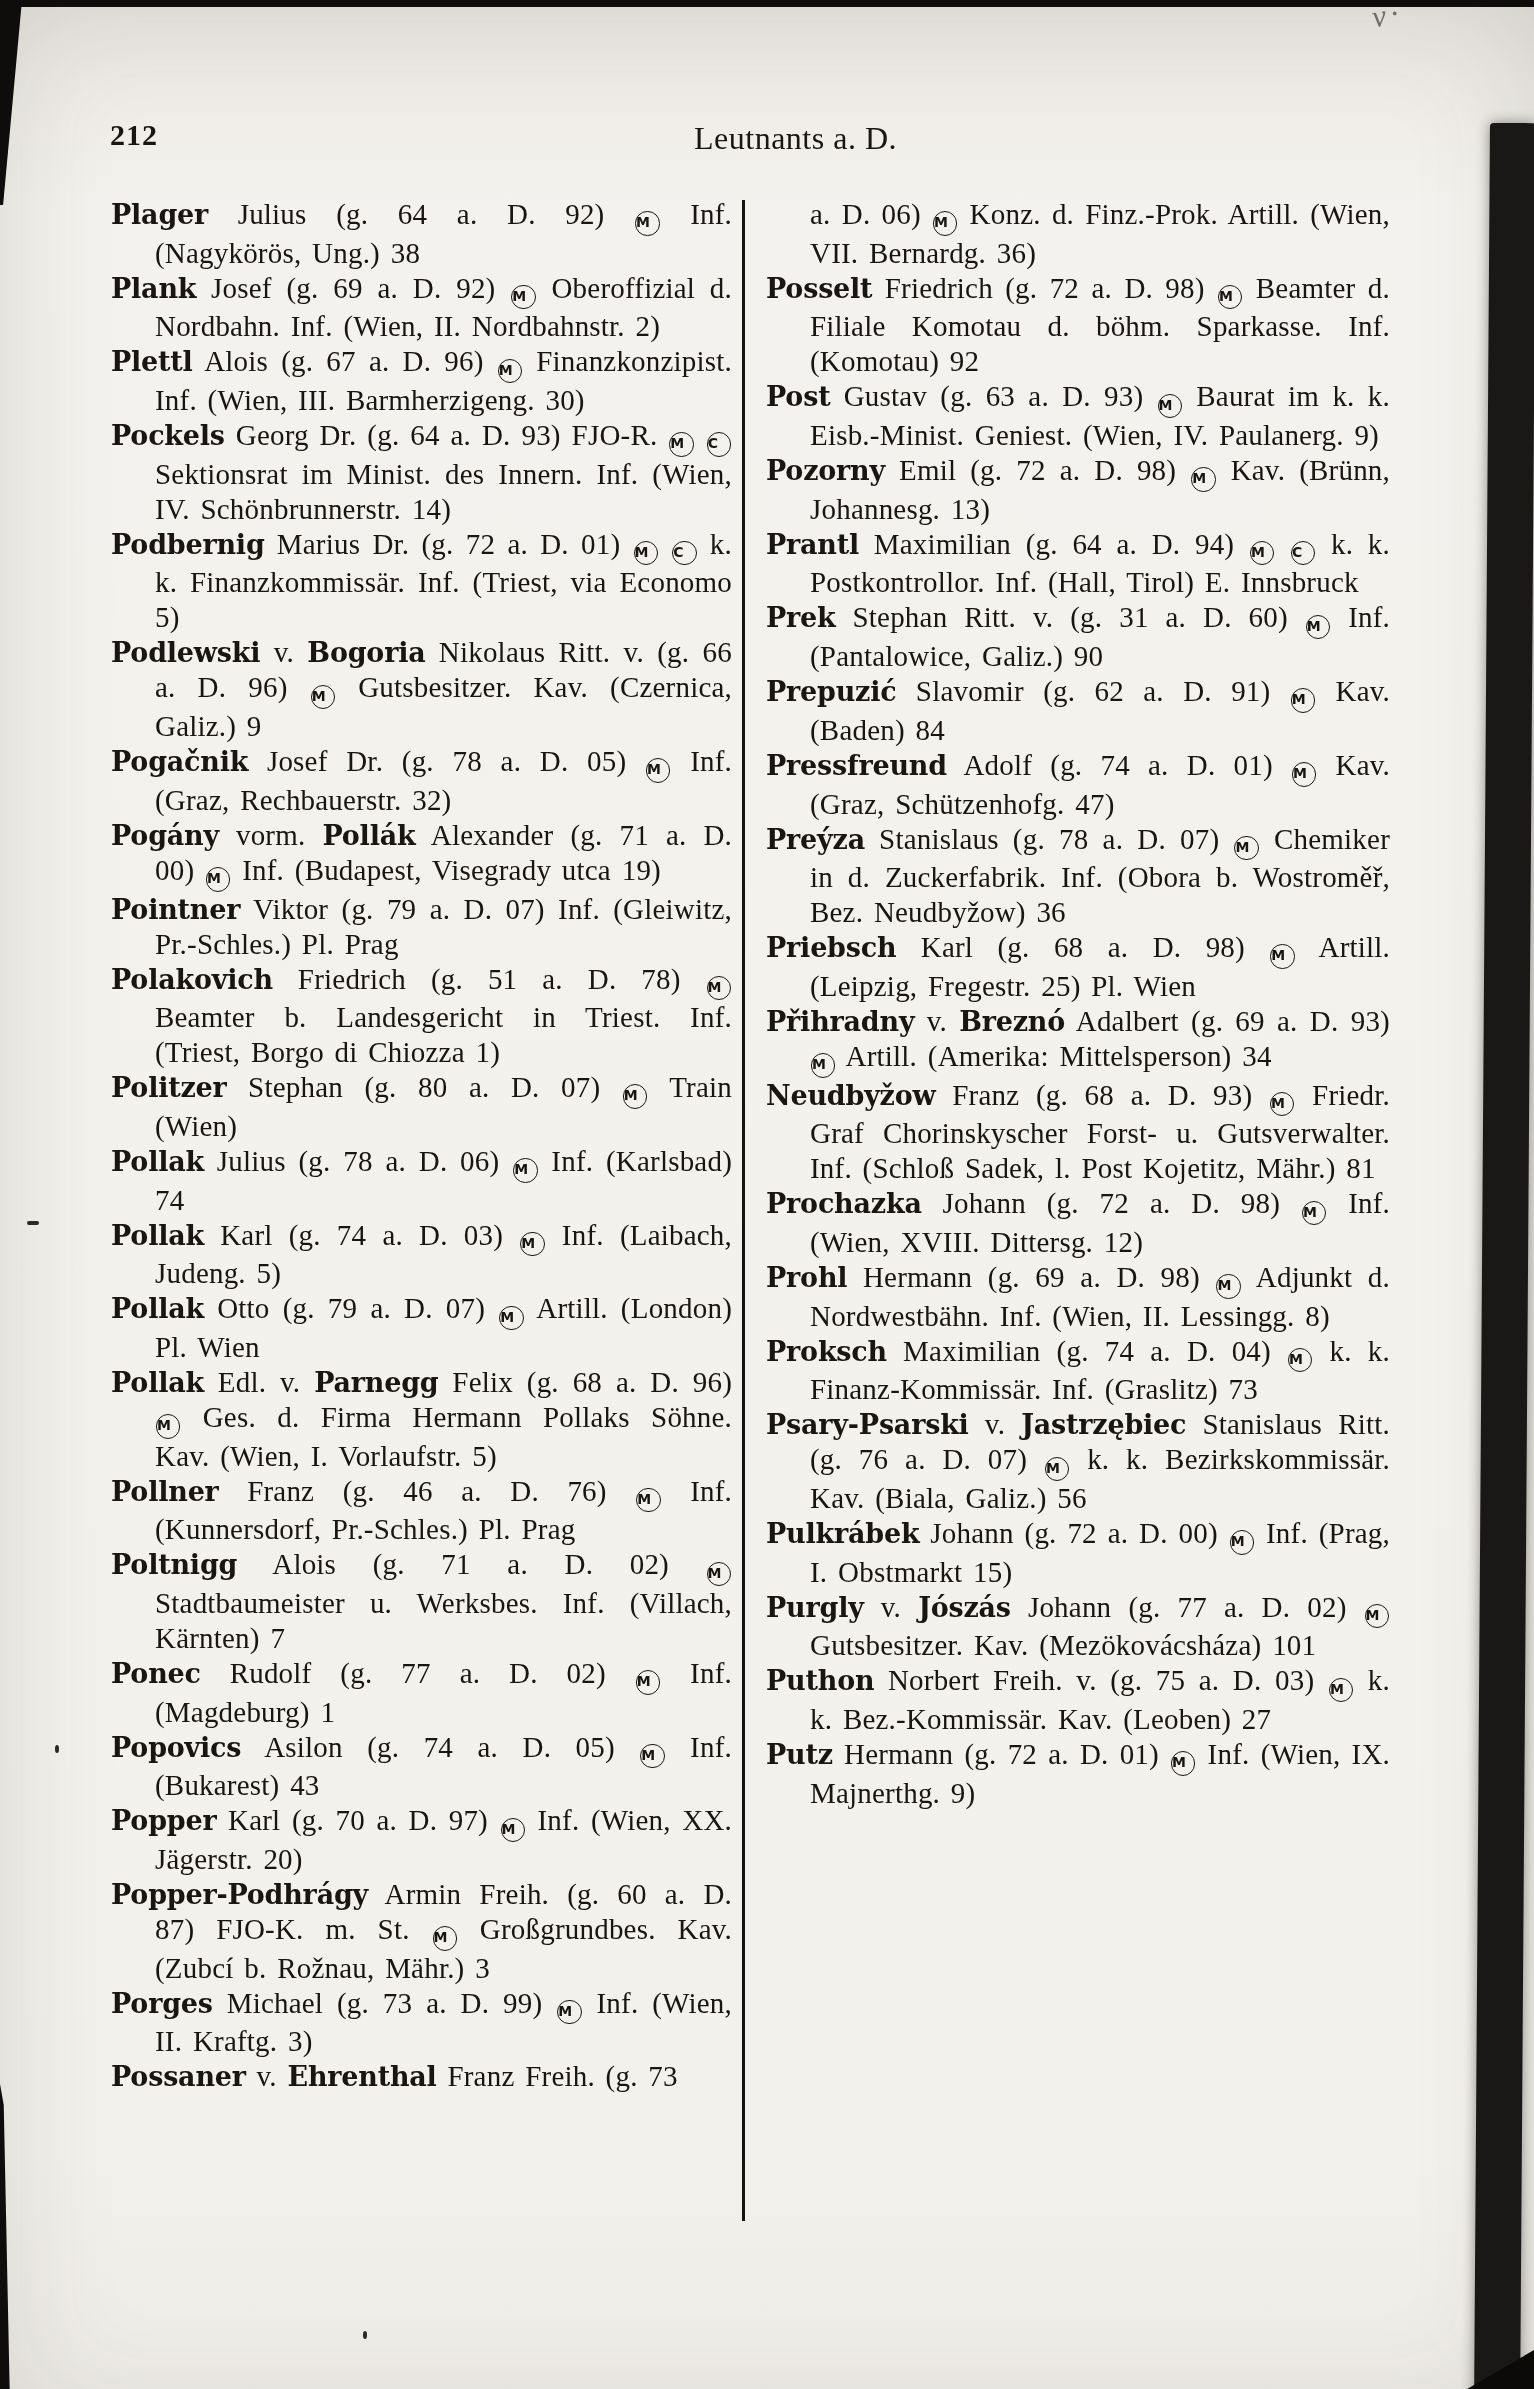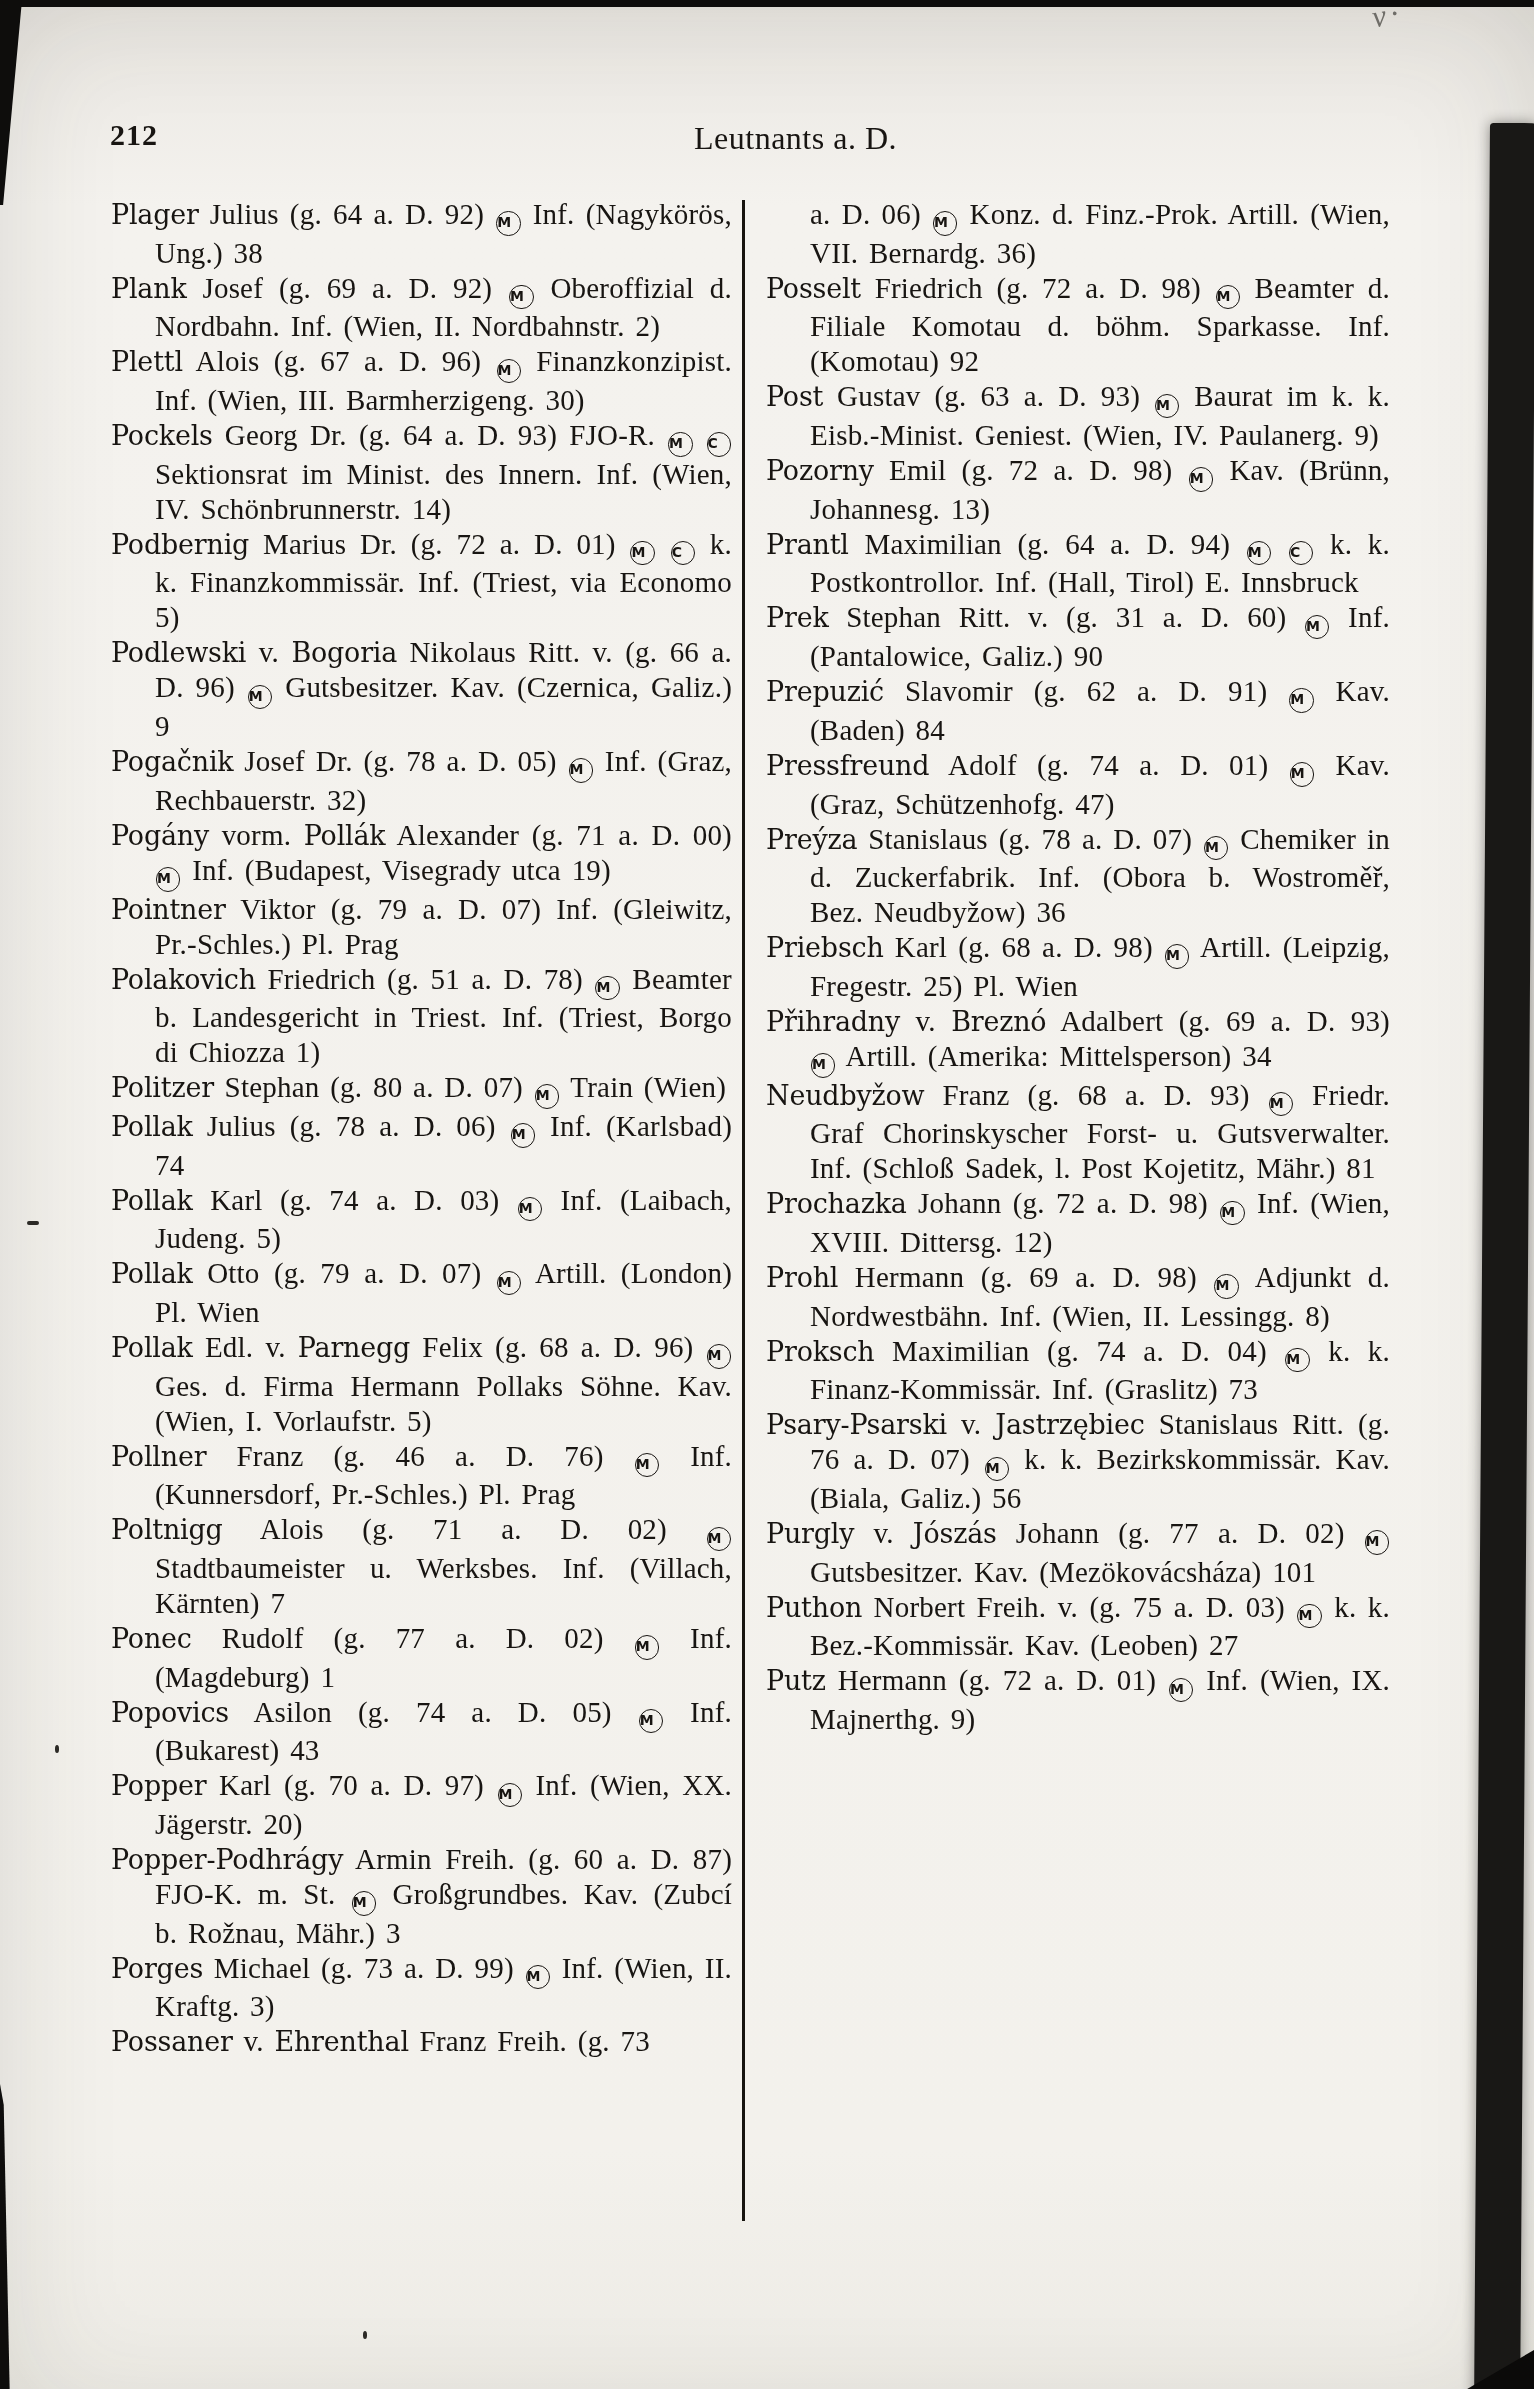--- a/index.html
+++ b/index.html
@@ -26,21 +26,21 @@
   
   .col{position:absolute;top:197px;}
   .col-left{left:111px;width:621px;}
   .col-right{left:766px;width:624px;}
   .divider{position:absolute;left:742px;top:200px;width:2.9px;height:2021px;background:#17140f;}
   .entry{
     margin:0;font-size:29px;line-height:35px;text-align:justify;text-align-last:left;
     padding-left:44px;text-indent:-44px;word-spacing:3.3px;letter-spacing:0.2px;
   }
   .entry.cont{text-indent:0;}
-  .nm{font-family:"DejaVu Serif",serif;font-weight:normal;font-size:.93em;letter-spacing:-0.2px;}
+  .nm{font-family:"DejaVu Serif",serif;font-weight:bold;font-size:.93em;letter-spacing:-0.2px;}
   .med{
     display:inline-block;box-sizing:border-box;width:24.4px;height:24.4px;margin:0 1px;
     border:1.9px solid #181512;border-radius:50%;text-indent:0;
     font-family:"DejaVu Sans",sans-serif;font-weight:bold;font-size:14px;line-height:20.5px;
     text-align:center;vertical-align:-3.3px;letter-spacing:0;word-spacing:0;
   }
   .handwriting{position:absolute;left:1372px;top:-2.9px;font-size:31px;font-style:italic;
     color:#6f6d68;transform:rotate(-10deg);letter-spacing:4.8px;}
 </style>
 </head>
@@ -97,20 +97,21 @@
       <p class="entry"><span class="nm">Prepuzić</span> Slavomir (g. 62 a. D. 91) <span class="med">M</span> Kav. (Baden) 84</p>
       <p class="entry"><span class="nm">Pressfreund</span> Adolf (g. 74 a. D. 01) <span class="med">M</span> Kav. (Graz, Schützenhofg. 47)</p>
       <p class="entry"><span class="nm">Preýza</span> Stanislaus (g. 78 a. D. 07) <span class="med">M</span> Chemiker in d. Zuckerfabrik. Inf. (Obora b. Wostroměř, Bez. Neudbyžow) 36</p>
       <p class="entry"><span class="nm">Priebsch</span> Karl (g. 68 a. D. 98) <span class="med">M</span> Artill. (Leipzig, Fregestr. 25) Pl. Wien</p>
       <p class="entry"><span class="nm">Přihradny</span> v. <span class="nm">Breznó</span> Adalbert (g. 69 a. D. 93) <span class="med">M</span> Artill. (Amerika: Mittelsperson) 34</p>
       <p class="entry"><span class="nm">Neudbyžow</span> Franz (g. 68 a. D. 93) <span class="med">M</span> Friedr. Graf Chorinskyscher Forst- u. Gutsverwalter. Inf. (Schloß Sadek, l. Post Kojetitz, Mähr.) 81</p>
       <p class="entry"><span class="nm">Prochazka</span> Johann (g. 72 a. D. 98) <span class="med">M</span> Inf. (Wien, XVIII. Dittersg. 12)</p>
       <p class="entry"><span class="nm">Prohl</span> Hermann (g. 69 a. D. 98) <span class="med">M</span> Adjunkt d. Nordwestbähn. Inf. (Wien, II. Lessingg. 8)</p>
       <p class="entry"><span class="nm">Proksch</span> Maximilian (g. 74 a. D. 04) <span class="med">M</span> k. k. Finanz-Kommissär. Inf. (Graslitz) 73</p>
       <p class="entry"><span class="nm">Psary-Psarski</span> v. <span class="nm">Jastrzębiec</span> Stanislaus Ritt. (g. 76 a. D. 07) <span class="med">M</span> k. k. Bezirkskommissär. Kav. (Biala, Galiz.) 56</p>
+      <p class="entry"><span class="nm">Pulkrábek</span> Johann (g. 72 a. D. 00) <span class="med">M</span> Inf. (Prag, I. Obstmarkt 15)</p>
       <p class="entry"><span class="nm">Purgly</span> v. <span class="nm">Jószás</span> Johann (g. 77 a. D. 02) <span class="med">M</span> Gutsbesitzer. Kav. (Mezökovácsháza) 101</p>
       <p class="entry"><span class="nm">Puthon</span> Norbert Freih. v. (g. 75 a. D. 03) <span class="med">M</span> k. k. Bez.-Kommissär. Kav. (Leoben) 27</p>
       <p class="entry"><span class="nm">Putz</span> Hermann (g. 72 a. D. 01) <span class="med">M</span> Inf. (Wien, IX. Majnerthg. 9)</p>
     </div>
 
   <div class="speck" style="left:27px;top:1221px;width:12.4px;height:3.8px;border-radius:1.9px;"></div>
   <div class="speck" style="left:55px;top:1745px;"></div>
 
   <div class="speck" style="left:363px;top:2331px;"></div>
 </div>

